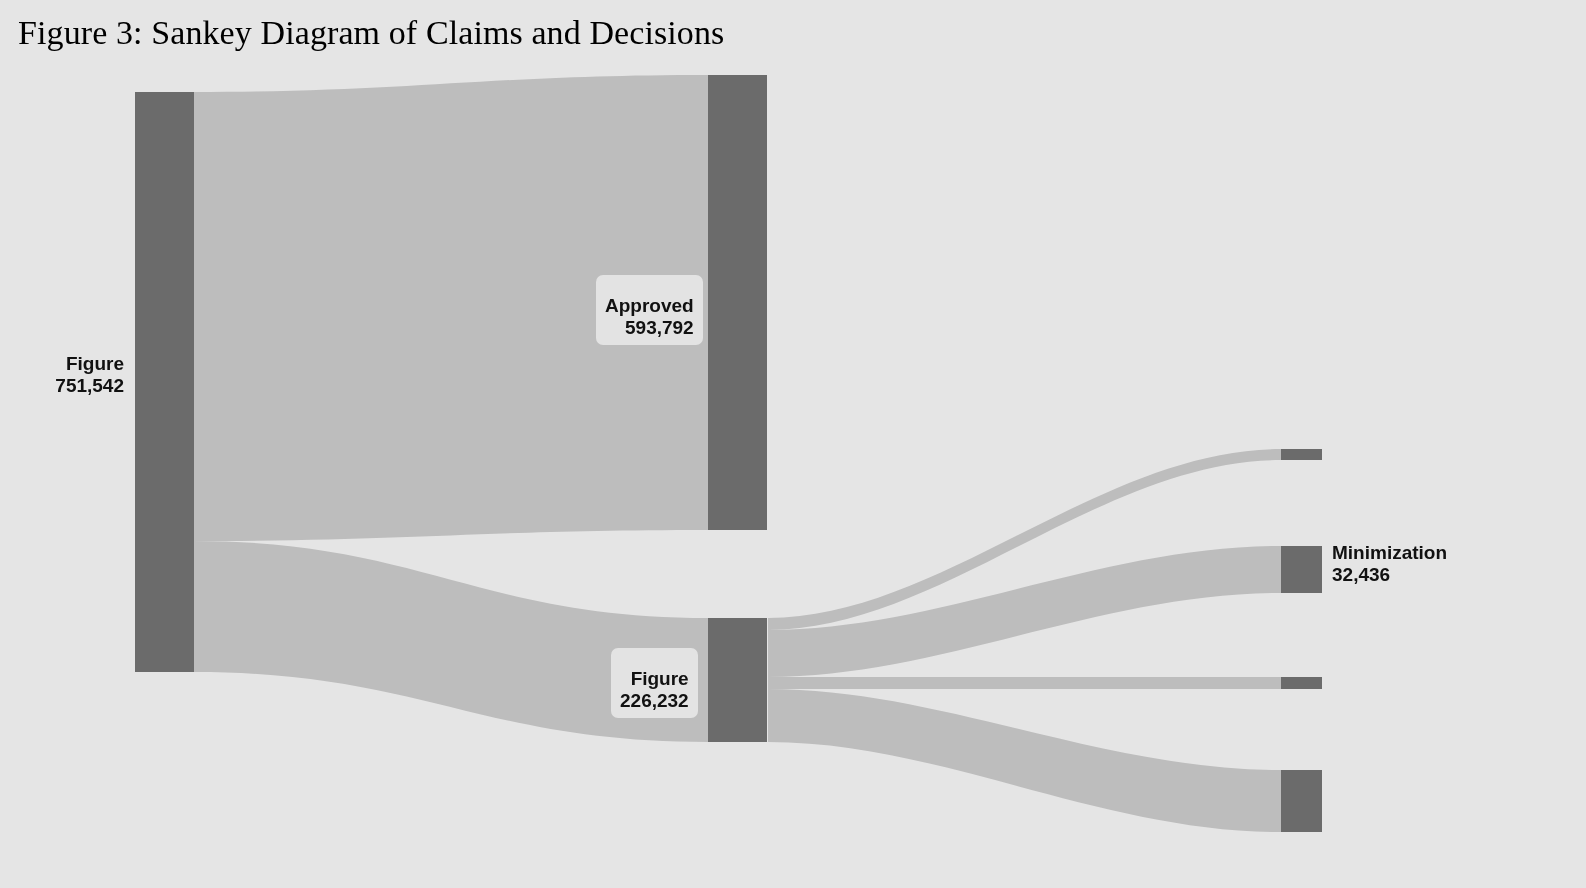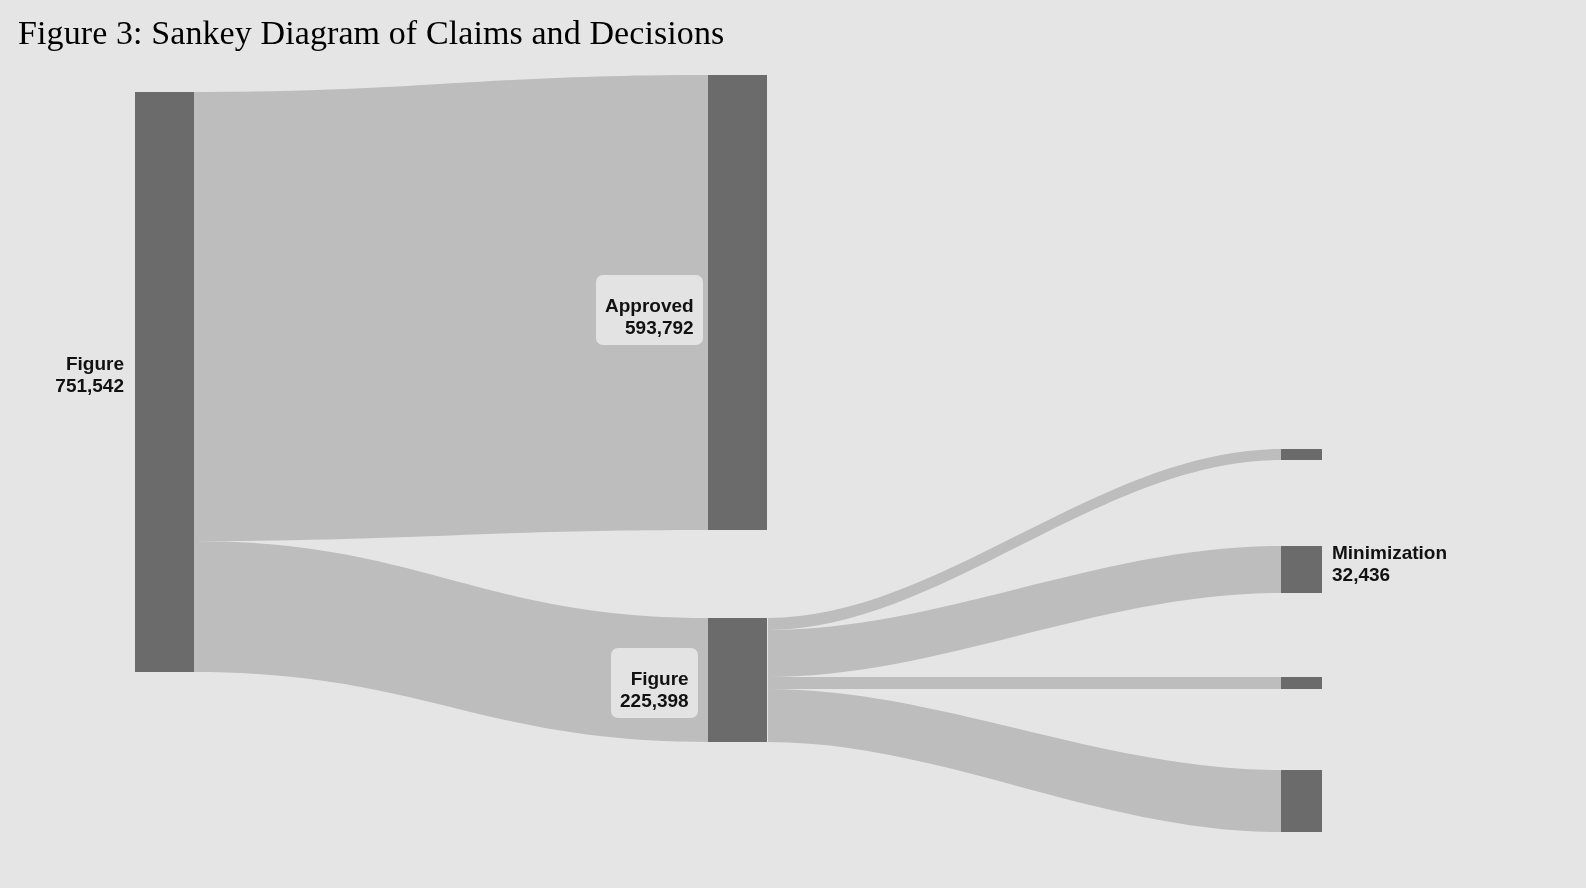--- a/index.html
+++ b/index.html
@@ -132,21 +132,21 @@
     <span class="lbl-value">751,542</span>
   </div>
 
   <div class="node-label boxed align-right" style="left:596px; top:275px;">
     <span class="lbl-name">Approved</span>
     <span class="lbl-value">593,792</span>
   </div>
 
   <div class="node-label boxed align-right" style="left:611px; top:648px;">
     <span class="lbl-name">Figure</span>
-    <span class="lbl-value">225,398</span>
+    <span class="lbl-value">226,232</span>
   </div>
 
 
   <div class="node-label align-left" style="left:1332px; top:542px;">
     <span class="lbl-name">Minimization</span>
     <span class="lbl-value">32,436</span>
   </div>
 
 
 

